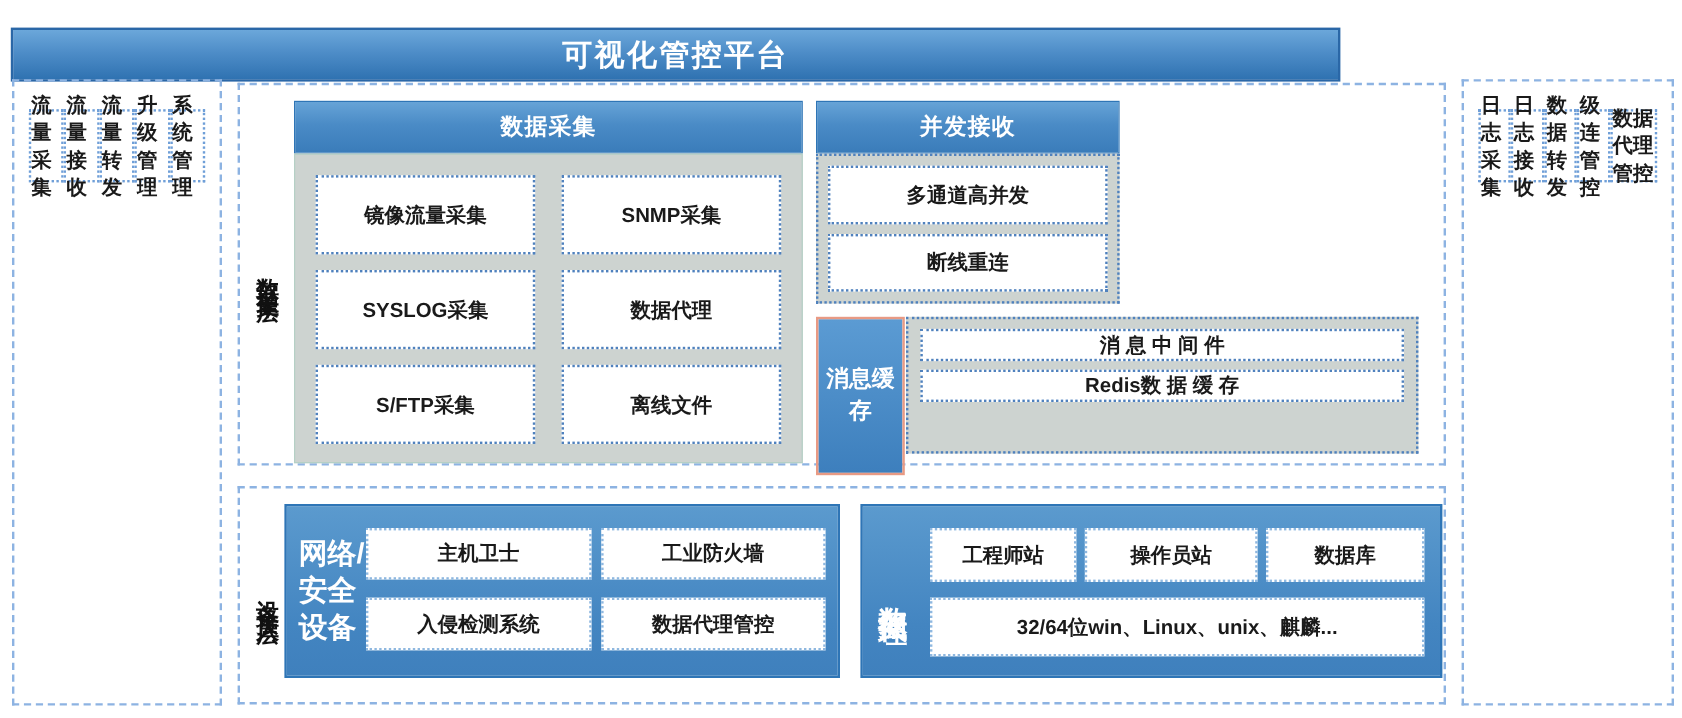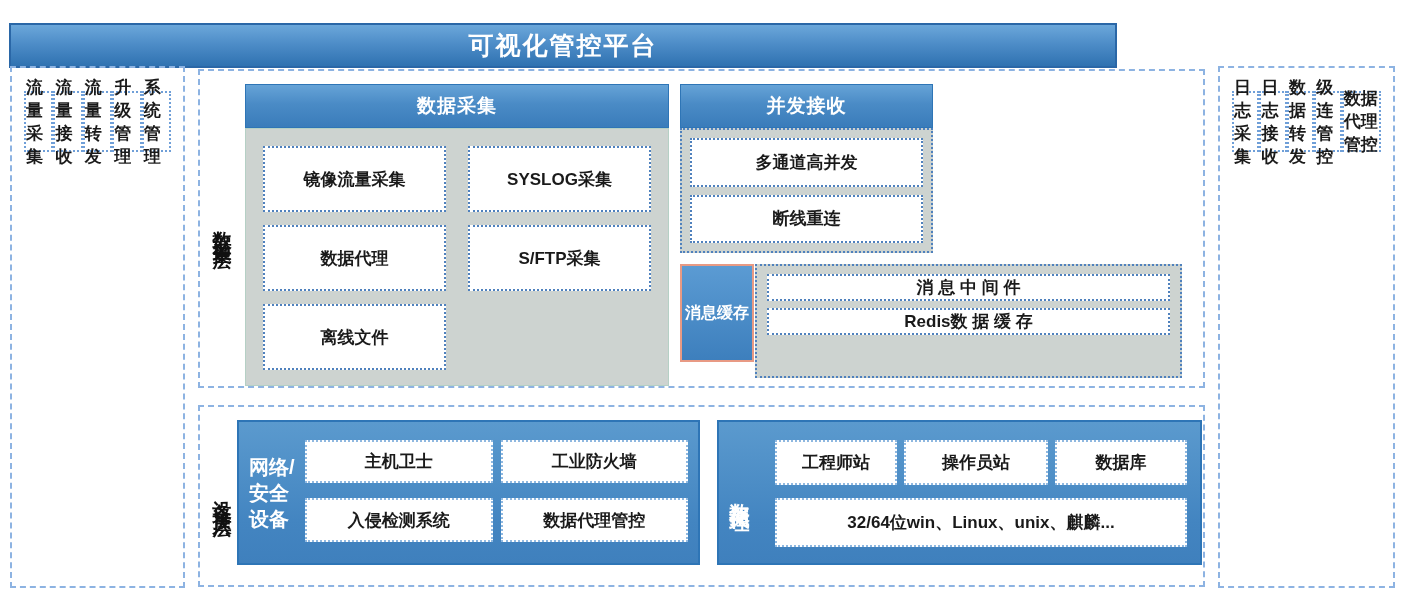--- a/index.html
+++ b/index.html
@@ -66,43 +66,43 @@
     padding:8px; display:flex; flex-direction:column; gap:8px;
   }
   .witem {
     background:#fff; border:2px dotted #4f81bd;
     display:flex; align-items:center; justify-content:center;
     font-size:17px; font-weight:bold; color:#1a1a1a; text-align:center;
   }
   .grey-dotted .witem { flex:1; }
 
   .msg-title-box {
-    position:absolute; left:480px; top:193px; width:74px; height:98px;
+    position:absolute; left:480px; top:193px; width:74px; height:132px;
     background:linear-gradient(180deg,#5b9bd3 0%,#3d7fbd 100%);
     border:2px solid #e89a84; padding:3px;
     display:flex; align-items:center; justify-content:center; text-align:center;
-    color:#fff; font-size:16px; font-weight:bold; line-height:1.35;
+    color:#fff; font-size:19px; font-weight:bold; line-height:1.35;
   }
   .msg-grey {
     position:absolute; left:555px; top:193px; width:427px; height:114px;
     background:#cdd3d0; border:2px dotted #4f81bd;
     padding:8px 10px; display:flex; flex-direction:column; gap:7px;
   }
 
   
   .blue-box {
     position:absolute; top:13px; height:145px;
     background:linear-gradient(180deg,#5b9ace 0%,#4385c1 70%,#3f80bd 100%);
     border:2px solid #2e75b6;
   }
   #box-ns { left:37px;  width:463px; }
   #box-dp { left:505px; width:485px;margin-left:12px; }
 
   .blue-label {
-    position:absolute; color:#fff; font-weight:bold; font-size:20px;
+    position:absolute; color:#fff; font-weight:bold; font-size:24px;
   }
   #box-ns .blue-label {
     left:10px; top:50%; transform:translateY(-50%);
     white-space:pre-line; line-height:1.3;
   }
   #box-dp .blue-label {
     left:8px; top:50%; transform:translateY(-50%);
     writing-mode:vertical-rl; text-orientation:upright; letter-spacing:3px;
   }
 
@@ -144,20 +144,21 @@
     <div class="side-item">数据代理管控</div>
   </div>
 
   <div class="layer top">
     <div class="v-label">数据采集层</div>
 
     <div class="sec" id="sec-collection">
       <div class="sec-header">数据采集</div>
       <div class="grey-solid">
         <div class="witem">镜像流量采集</div>
+        <div class="witem">SNMP采集</div>
         <div class="witem">SYSLOG采集</div>
         <div class="witem">数据代理</div>
         <div class="witem">S/FTP采集</div>
         <div class="witem">离线文件</div>
       </div>
     </div>
 
     <div class="sec" id="sec-forward">
       <div class="sec-header">并发接收</div>
       <div class="grey-dotted">

